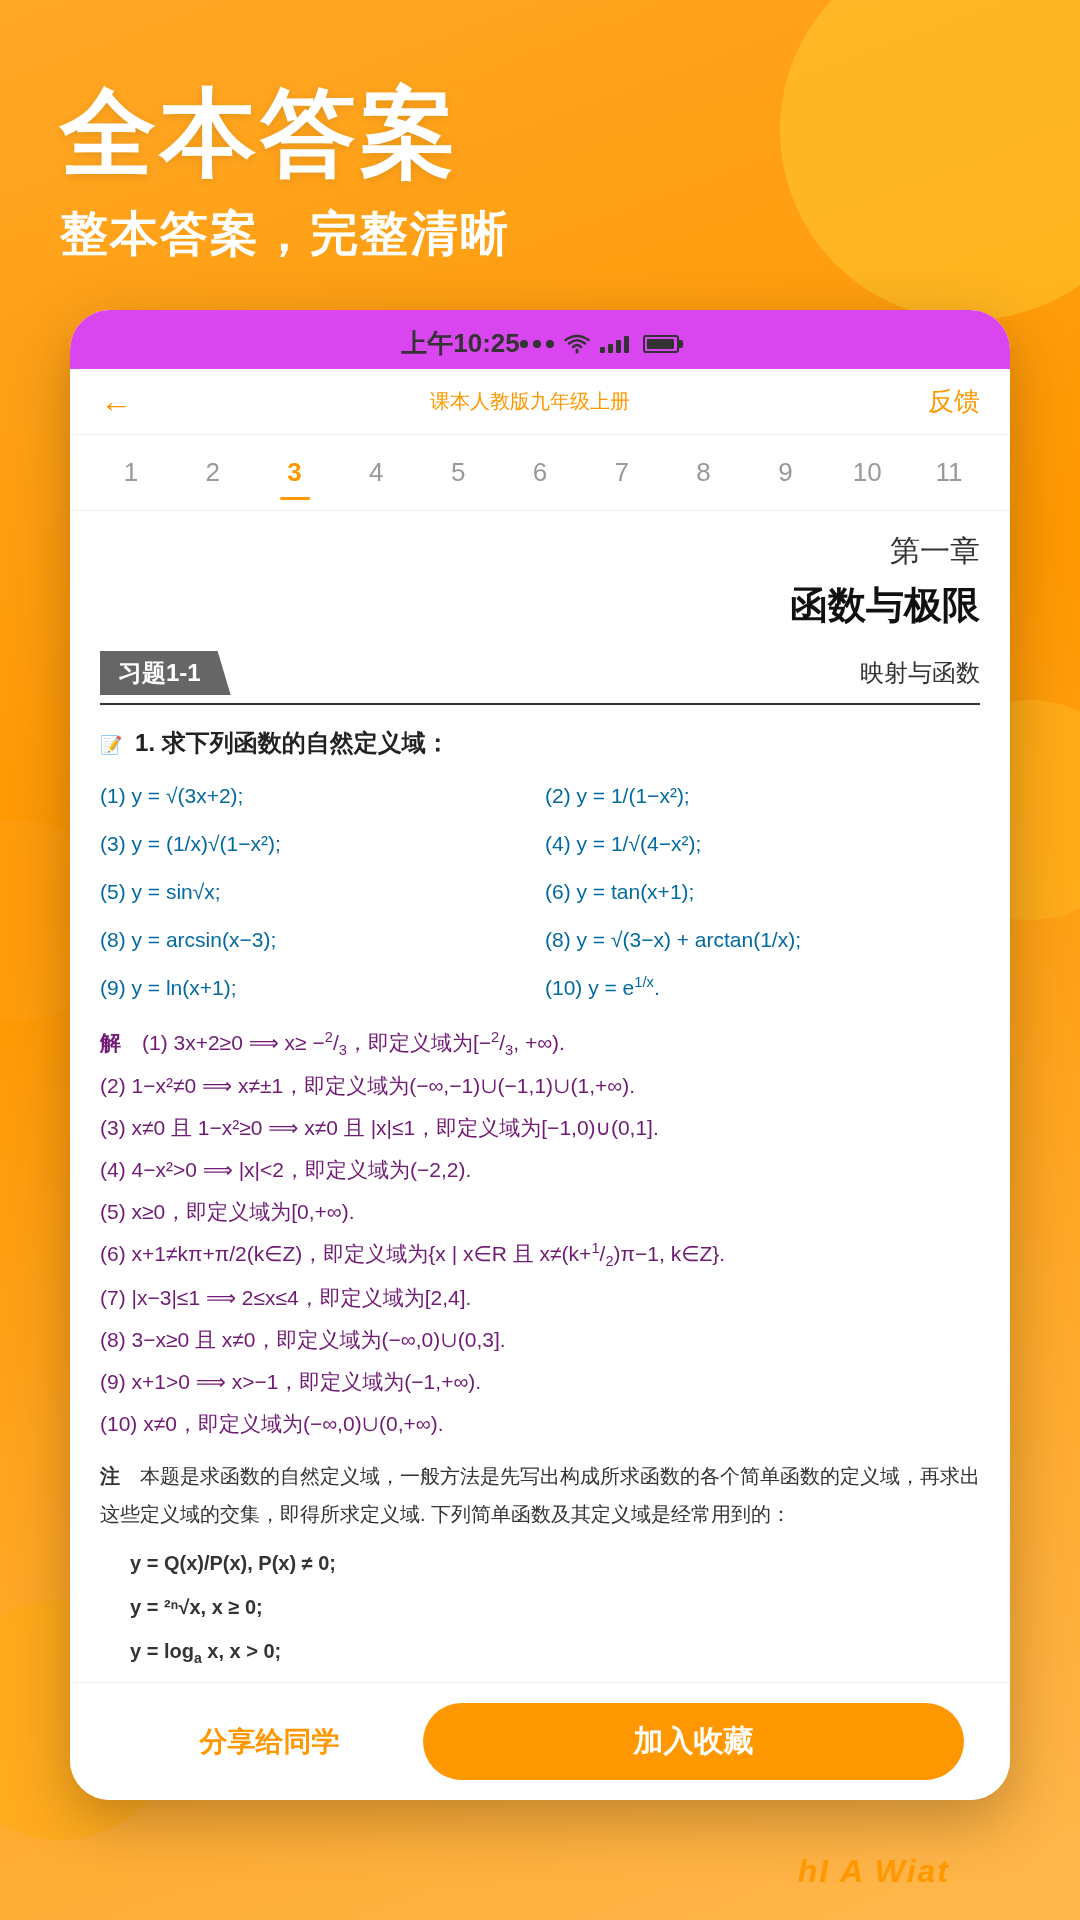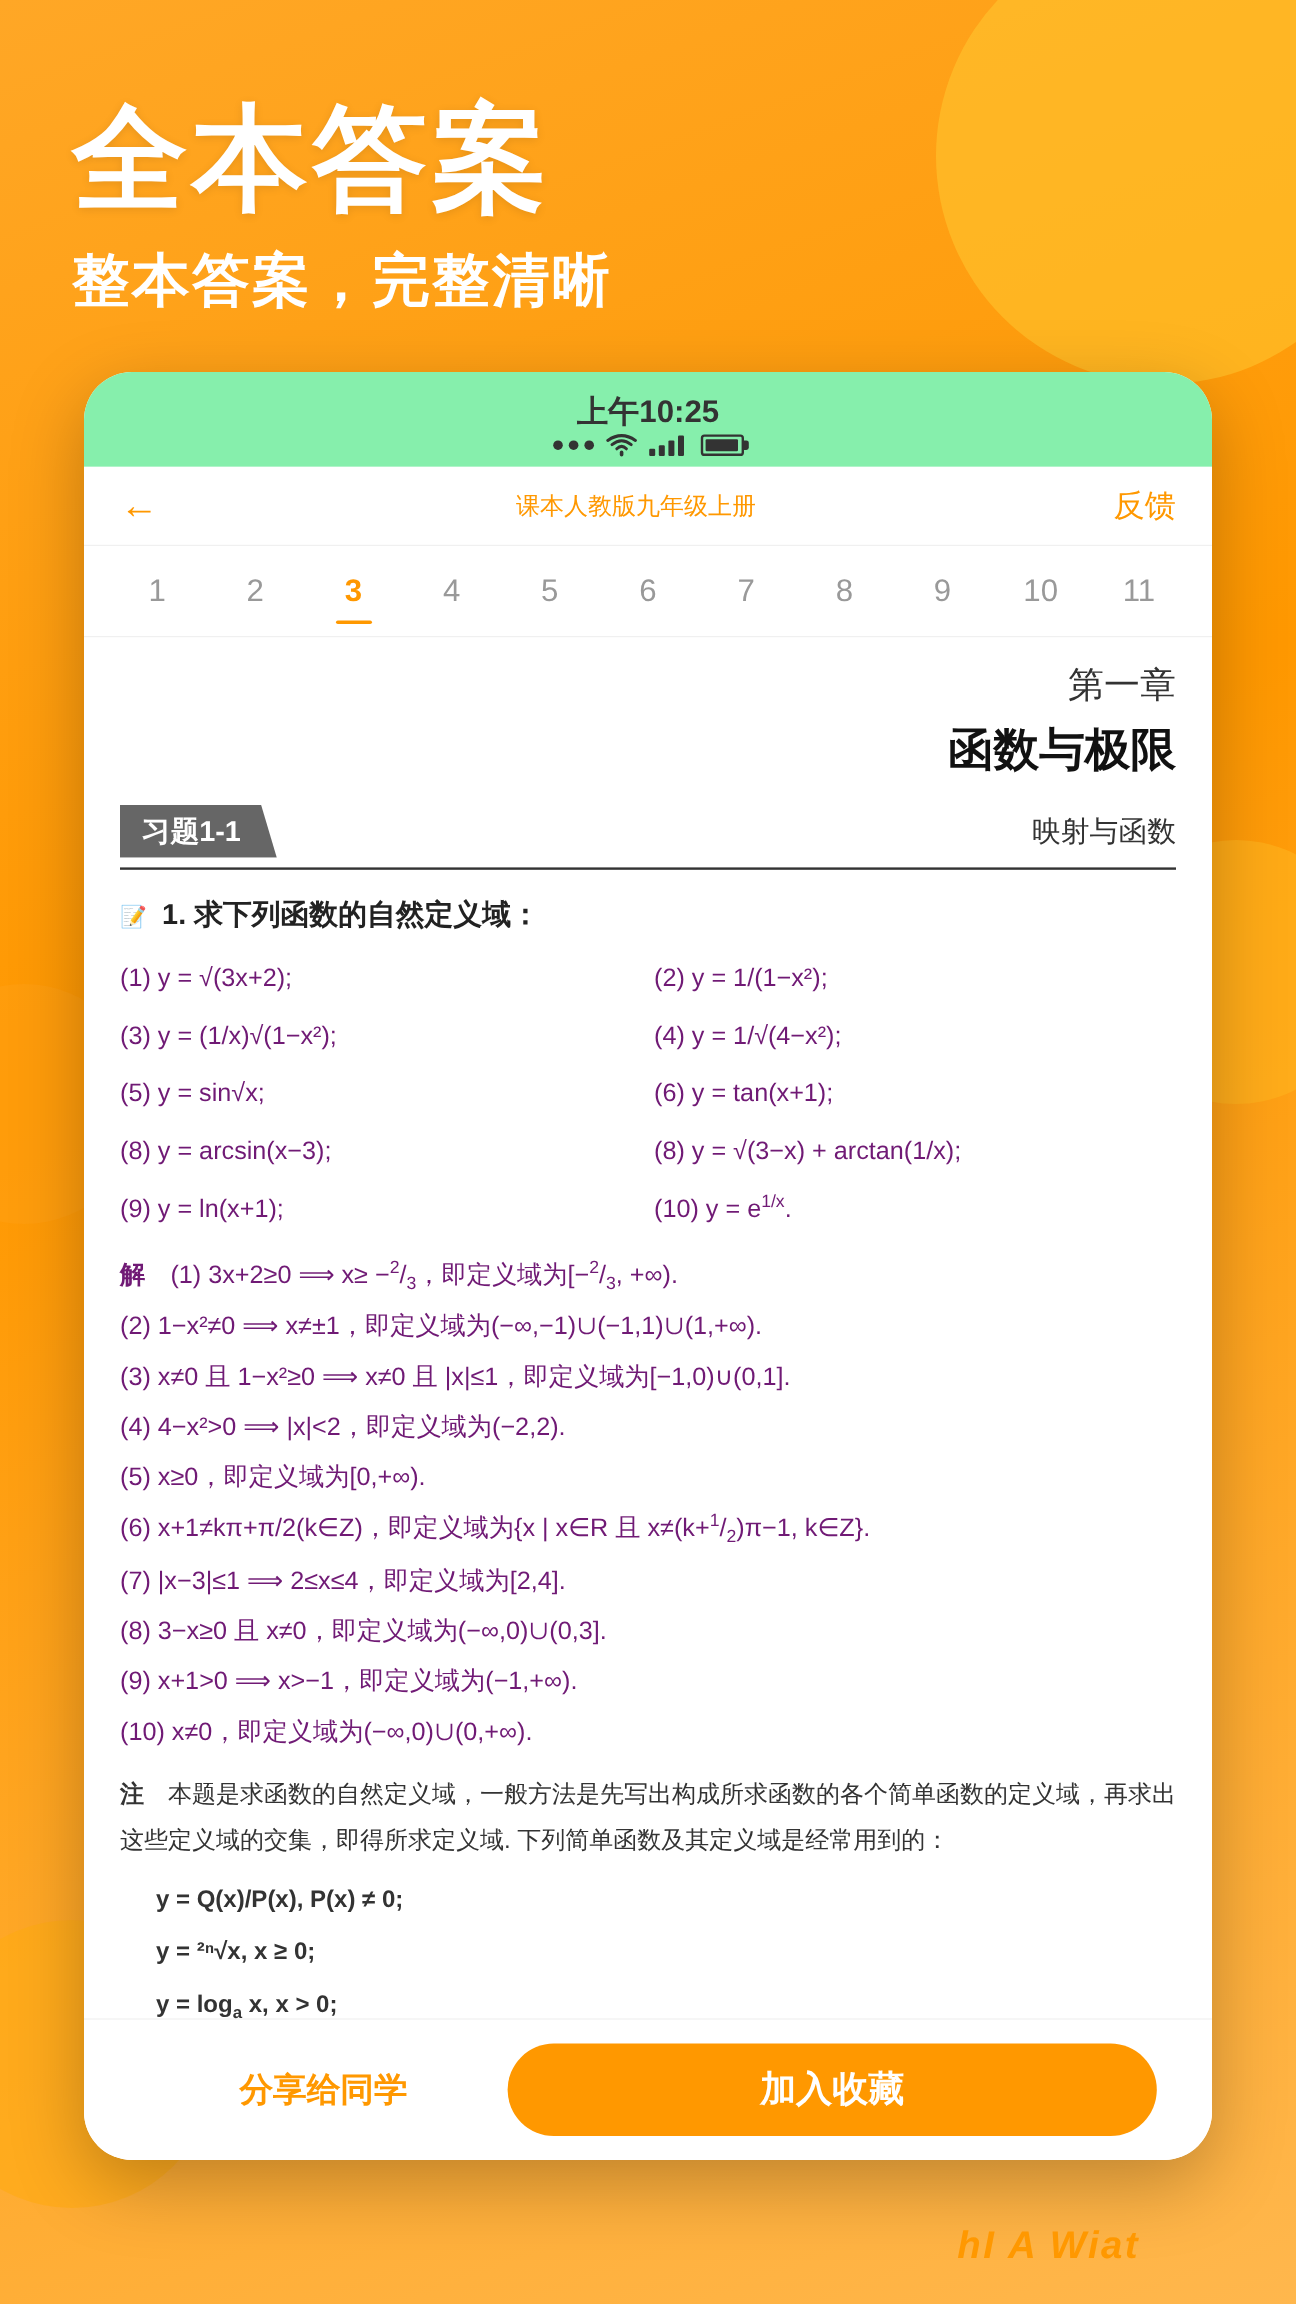--- a/index.html
+++ b/index.html
@@ -107,23 +107,22 @@
       display: flex;
       flex-direction: column;
     }
 
     
     .status-bar {
       display: flex;
       justify-content: center;
       align-items: center;
       padding: 16px 32px 8px;
-      background: #86efac;
+      background: #d946ef;
       flex-shrink: 0;
-      flex-direction: column;
     }
 
     .status-time {
       font-size: 26px;
       font-weight: 600;
       color: #333;
     }
 
     .status-icons {
       display: flex;
@@ -317,21 +316,21 @@
     .problem-grid {
       display: grid;
       grid-template-columns: 1fr 1fr;
       gap: 8px 10px;
       margin-bottom: 10px;
     }
 
     .problem-item {
       font-size: 21px;
       line-height: 1.9;
-      color: #701a75;
+      color: #0369a1;
     }
 
     .solution-section {
       margin-top: 14px;
       font-size: 21px;
       line-height: 2.0;
       color: #701a75;
     }
 
     .solution-title {

